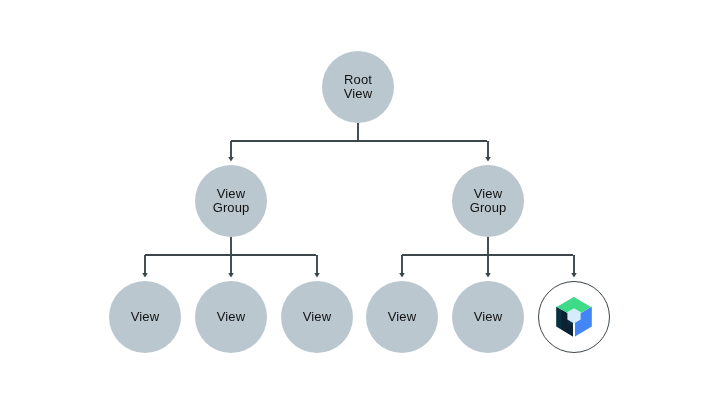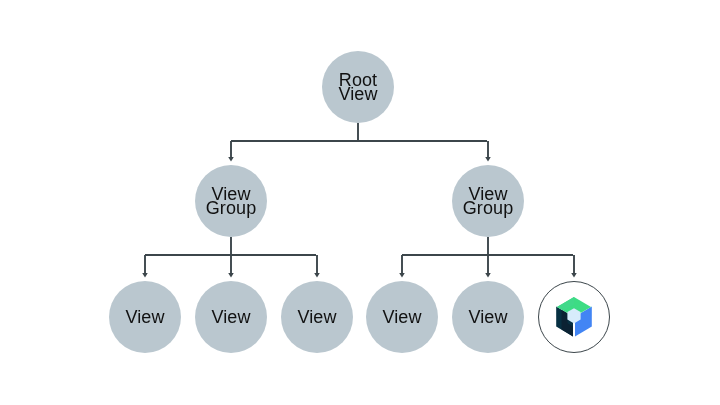--- a/index.html
+++ b/index.html
@@ -40,21 +40,21 @@
   }
   .node-fill {
     background: #bac7cf;
   }
   .node-outline {
     background: #ffffff;
     border: 1.6px solid #3c464b;
   }
   .node-label {
     font-family: "Liberation Sans", sans-serif;
-    font-size: 18px;
+    font-size: 13px;
     line-height: 14px;
     color: #111111;
     text-align: center;
     white-space: pre-line;
     letter-spacing: 0.1px;
   }
   .logo-wrap {
     width: 42px;
     height: 44px;
     display: block;

